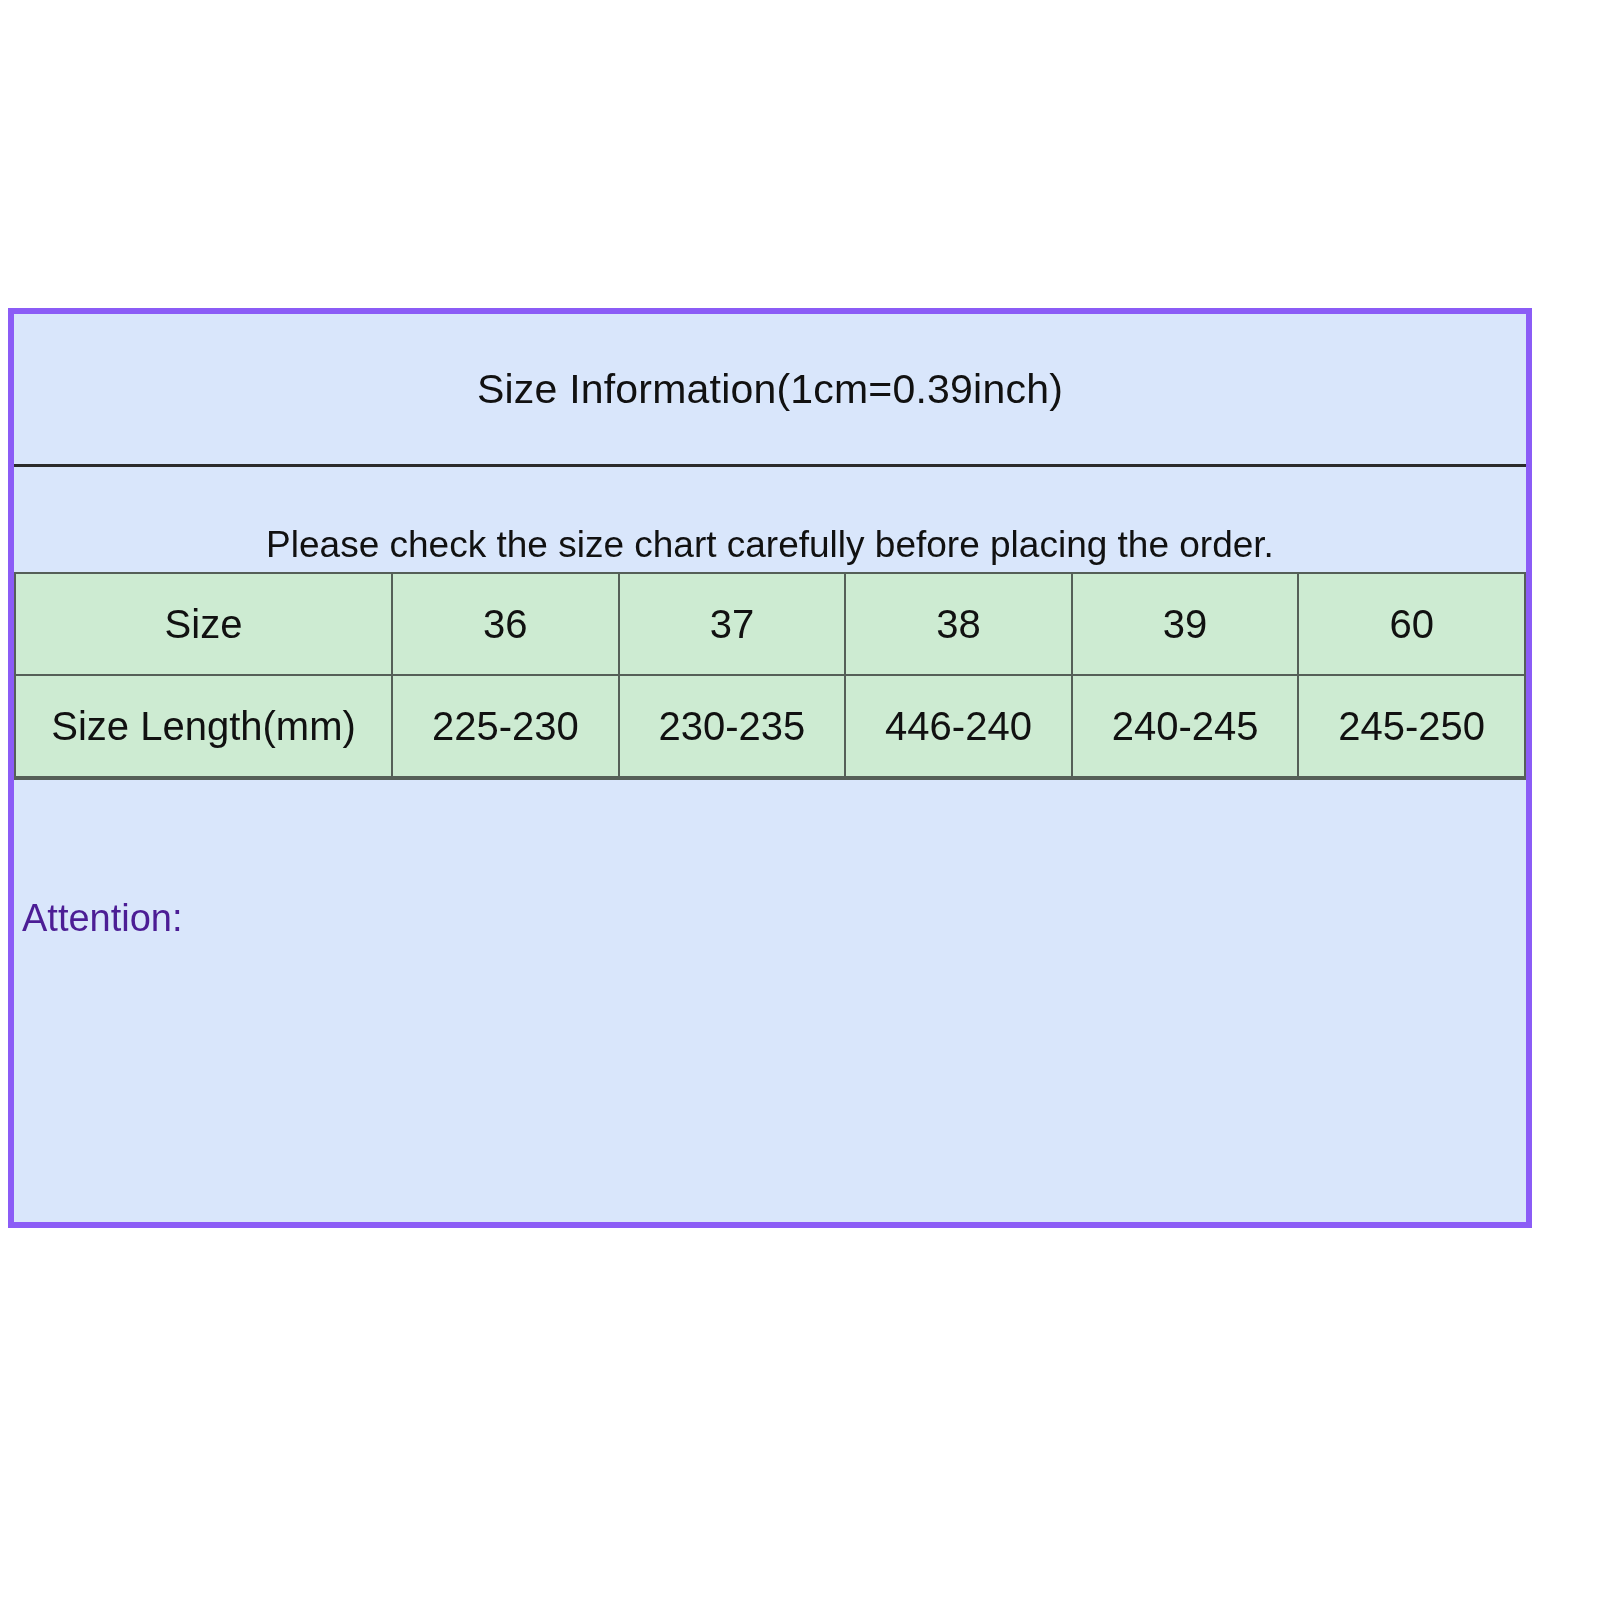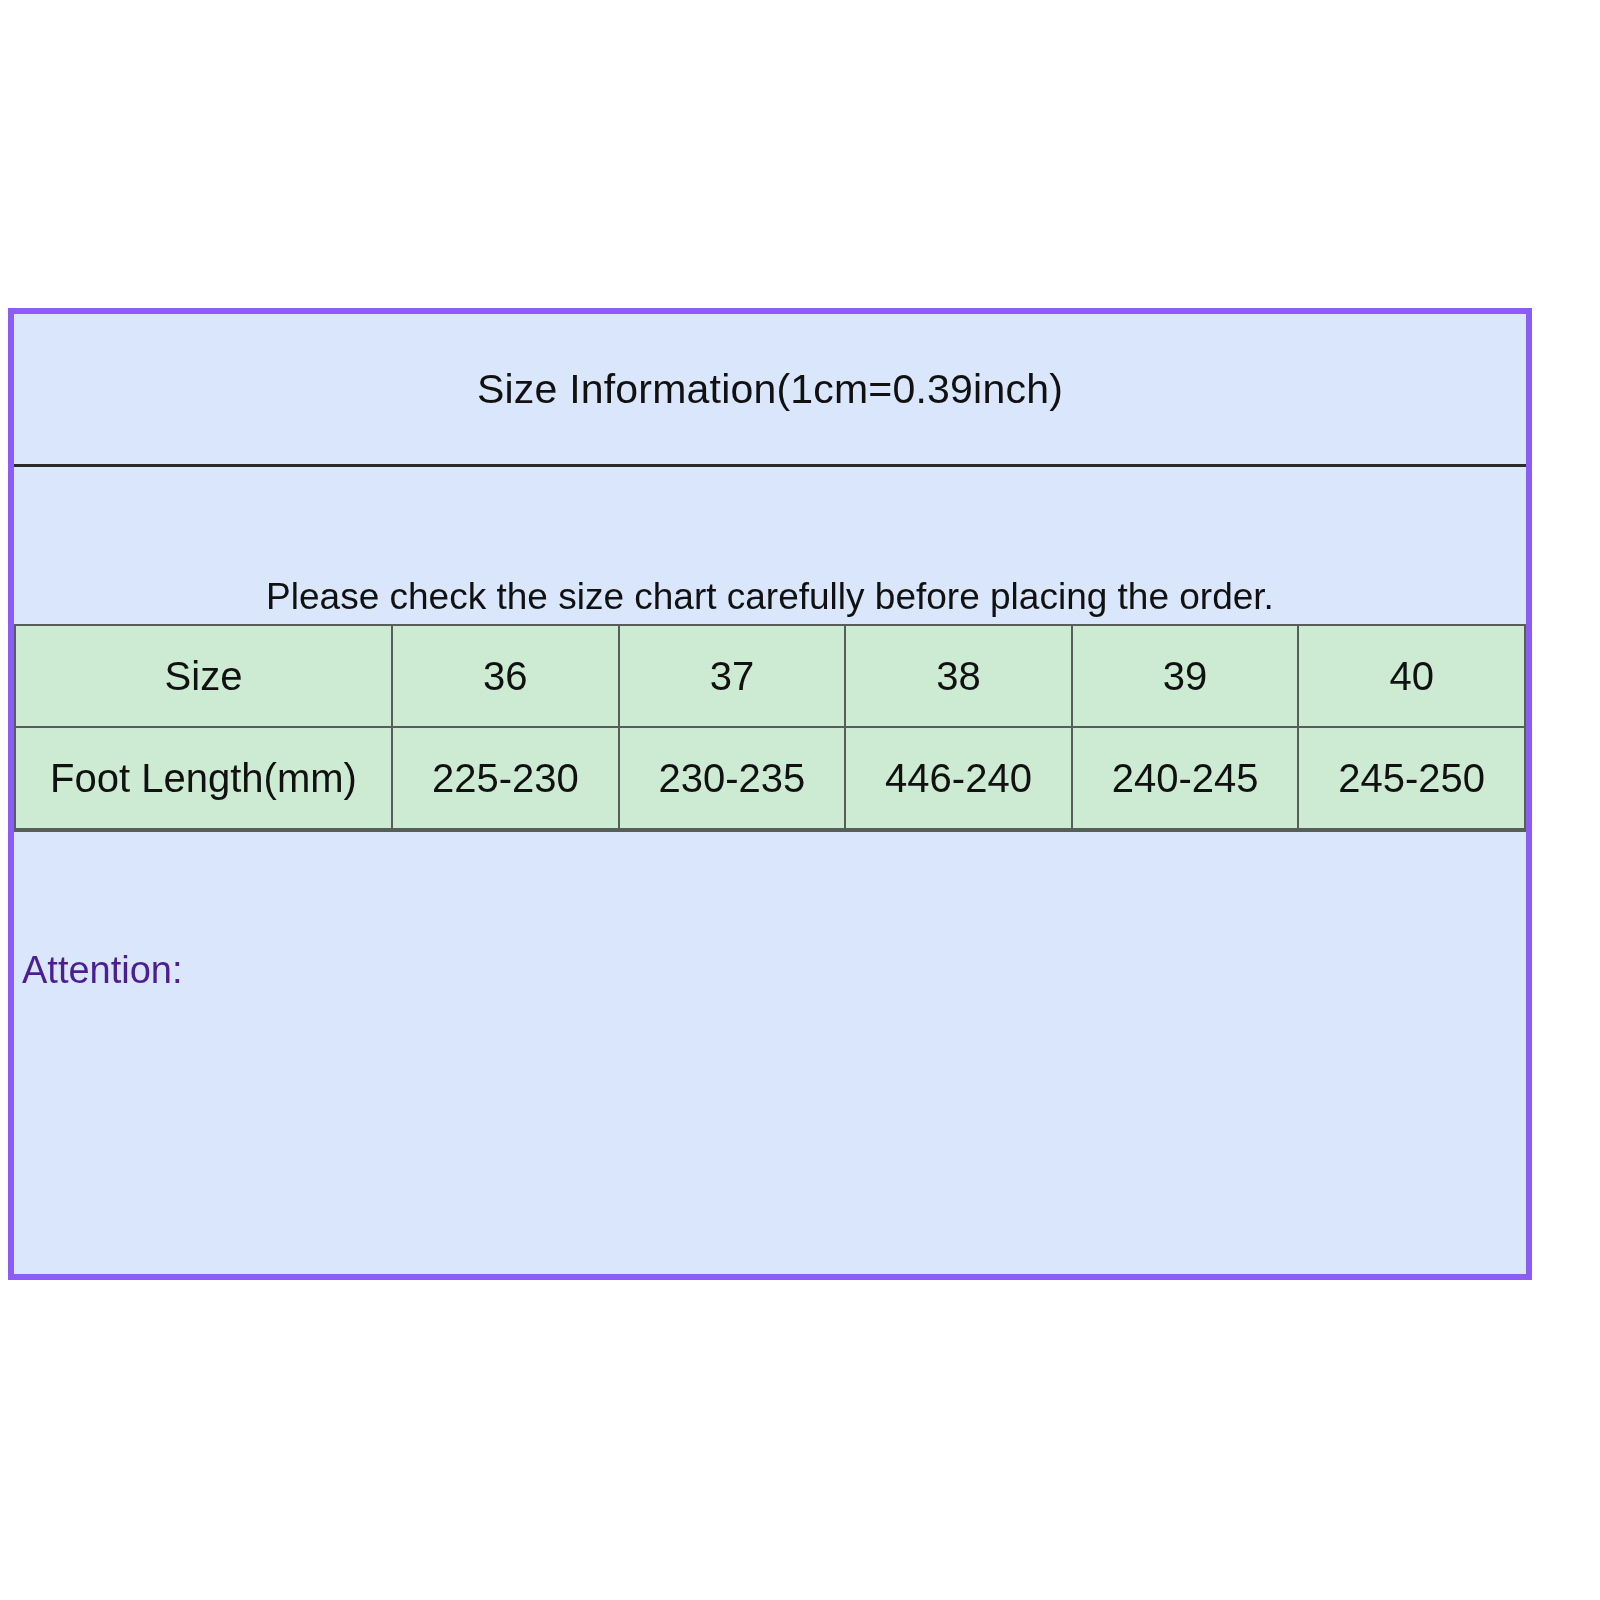--- a/index.html
+++ b/index.html
@@ -40,21 +40,21 @@
     justify-content: center;
   }
   .title-band .title-text {
     font-size: 41px;
     color: #111111;
     letter-spacing: 0.2px;
   }
 
   .notice-band {
     background: #d9e6fb;
-    height: 157px;
+    height: 105px;
     display: flex;
     align-items: flex-end;
     justify-content: center;
     padding-bottom: 6px;
     box-sizing: border-box;
   }
   .notice-band .notice-text {
     font-size: 37px;
     color: #111111;
   }
@@ -122,24 +122,24 @@
   </div>
 
   <table class="size-table">
     <tbody>
         <tr class="row-size">
       <td class="label-cell">Size</td>
       <td class="val-cell">36</td>
       <td class="val-cell">37</td>
       <td class="val-cell">38</td>
       <td class="val-cell">39</td>
-      <td class="val-cell">40</td>
+      <td class="val-cell">60</td>
     </tr>
     <tr class="row-foot">
-      <td class="label-cell">Foot Length(mm)</td>
+      <td class="label-cell">Size Length(mm)</td>
       <td class="val-cell">225-230</td>
       <td class="val-cell">230-235</td>
       <td class="val-cell">446-240</td>
       <td class="val-cell">240-245</td>
       <td class="val-cell">245-250</td>
     </tr>
   </tbody>
     </table>
 
   <div class="attention-band">

